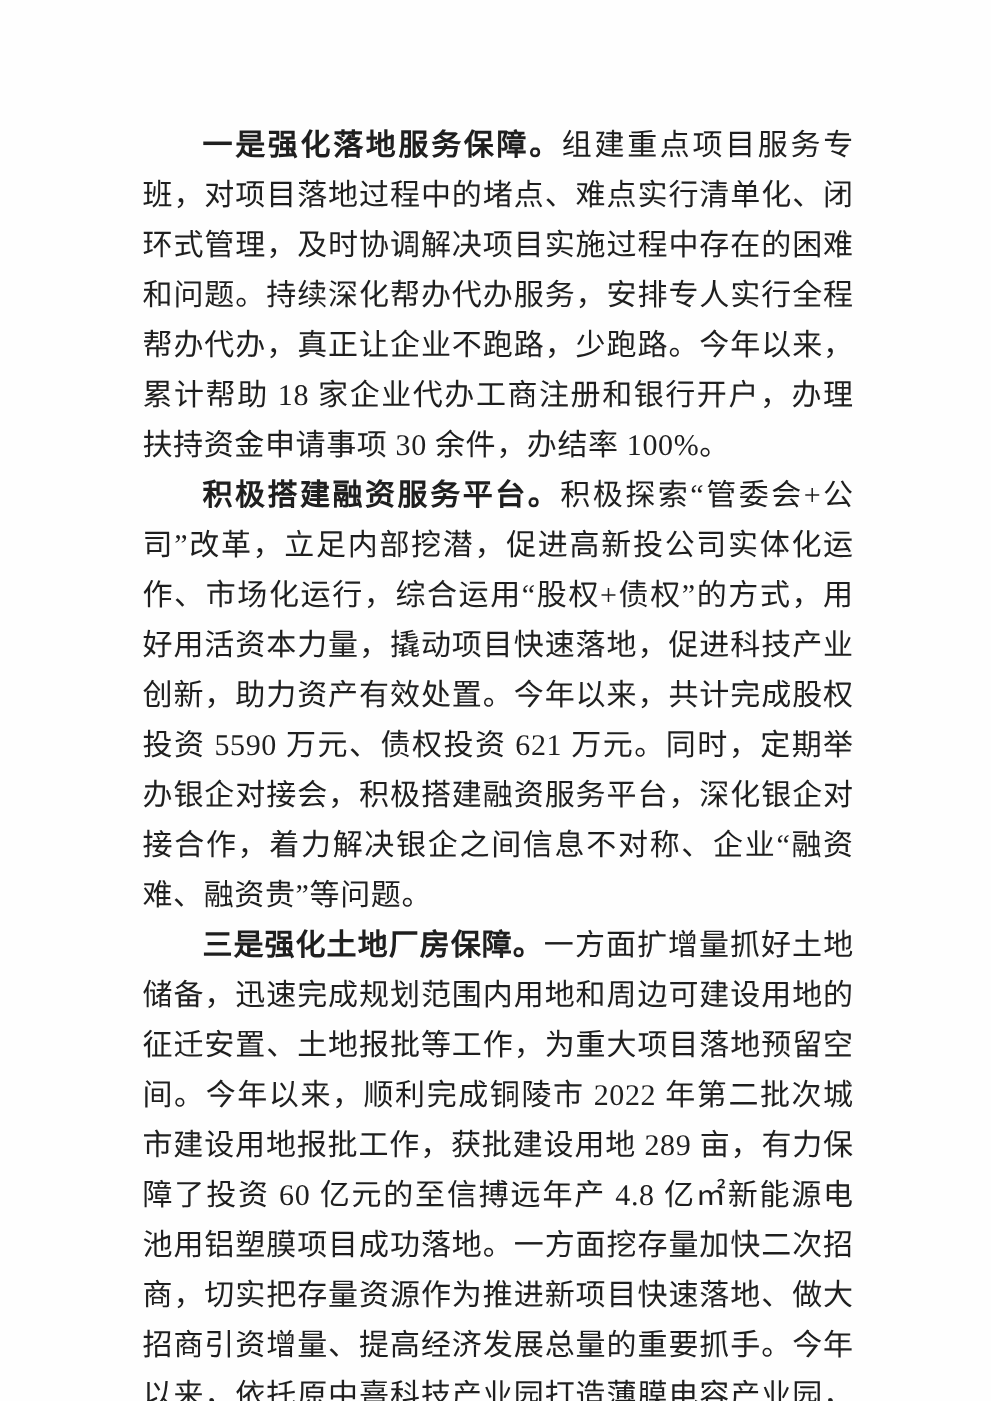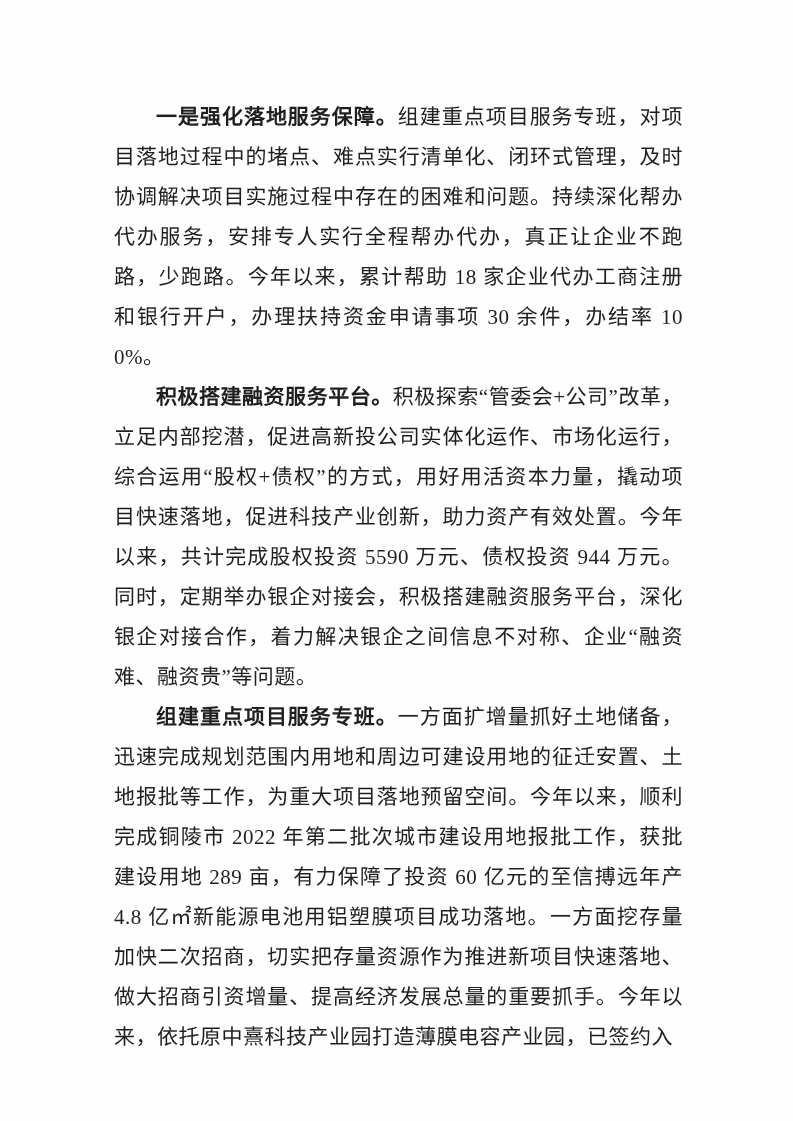--- a/index.html
+++ b/index.html
@@ -19,21 +19,21 @@
   .content {
     position: absolute;
     left: 114px;
     top: 97px;
     width: 569px;
   }
   .para {
     margin: 0;
     padding: 0;
     font-family: "Liberation Serif", "DejaVu Serif", serif;
-    font-size: 21px;
+    font-size: 24px;
     line-height: 40px;
     letter-spacing: 0.5px;
     color: #1f1f1f;
     text-align: justify;
     text-justify: inter-ideograph;
     text-indent: 2em;
     word-break: break-all;
   }
   .para .lead {
     font-weight: 700;
@@ -43,18 +43,18 @@
   }
 </style>
 </head>
 <body>
 
 <div class="page">
   <div class="content">
 
     <p class="para"><span class="lead">一是强化落地服务保障。</span><span class="body-text">组建重点项目服务专班，对项目落地过程中的堵点、难点实行清单化、闭环式管理，及时协调解决项目实施过程中存在的困难和问题。持续深化帮办代办服务，安排专人实行全程帮办代办，真正让企业不跑路，少跑路。今年以来，累计帮助 18 家企业代办工商注册和银行开户，办理扶持资金申请事项 30 余件，办结率 100%。</span></p>
 
-    <p class="para"><span class="lead">积极搭建融资服务平台。</span><span class="body-text">积极探索“管委会+公司”改革，立足内部挖潜，促进高新投公司实体化运作、市场化运行，综合运用“股权+债权”的方式，用好用活资本力量，撬动项目快速落地，促进科技产业创新，助力资产有效处置。今年以来，共计完成股权投资 5590 万元、债权投资 944 万元。同时，定期举办银企对接会，积极搭建融资服务平台，深化银企对接合作，着力解决银企之间信息不对称、企业“融资难、融资贵”等问题。</span></p>
+    <p class="para"><span class="lead">积极搭建融资服务平台。</span><span class="body-text">积极探索“管委会+公司”改革，立足内部挖潜，促进高新投公司实体化运作、市场化运行，综合运用“股权+债权”的方式，用好用活资本力量，撬动项目快速落地，促进科技产业创新，助力资产有效处置。今年以来，共计完成股权投资 5590 万元、债权投资 621 万元。同时，定期举办银企对接会，积极搭建融资服务平台，深化银企对接合作，着力解决银企之间信息不对称、企业“融资难、融资贵”等问题。</span></p>
 
-    <p class="para"><span class="lead">组建重点项目服务专班。</span><span class="body-text">一方面扩增量抓好土地储备，迅速完成规划范围内用地和周边可建设用地的征迁安置、土地报批等工作，为重大项目落地预留空间。今年以来，顺利完成铜陵市 2022 年第二批次城市建设用地报批工作，获批建设用地 289 亩，有力保障了投资 60 亿元的至信搏远年产 4.8 亿㎡新能源电池用铝塑膜项目成功落地。一方面挖存量加快二次招商，切实把存量资源作为推进新项目快速落地、做大招商引资增量、提高经济发展总量的重要抓手。今年以来，依托原中熹科技产业园打造薄膜电容产业园，已签约入</span></p>
+    <p class="para"><span class="lead">三是强化土地厂房保障。</span><span class="body-text">一方面扩增量抓好土地储备，迅速完成规划范围内用地和周边可建设用地的征迁安置、土地报批等工作，为重大项目落地预留空间。今年以来，顺利完成铜陵市 2022 年第二批次城市建设用地报批工作，获批建设用地 289 亩，有力保障了投资 60 亿元的至信搏远年产 4.8 亿㎡新能源电池用铝塑膜项目成功落地。一方面挖存量加快二次招商，切实把存量资源作为推进新项目快速落地、做大招商引资增量、提高经济发展总量的重要抓手。今年以来，依托原中熹科技产业园打造薄膜电容产业园，已签约入</span></p>
 
   </div>
 </div>
 
 </body></html>

